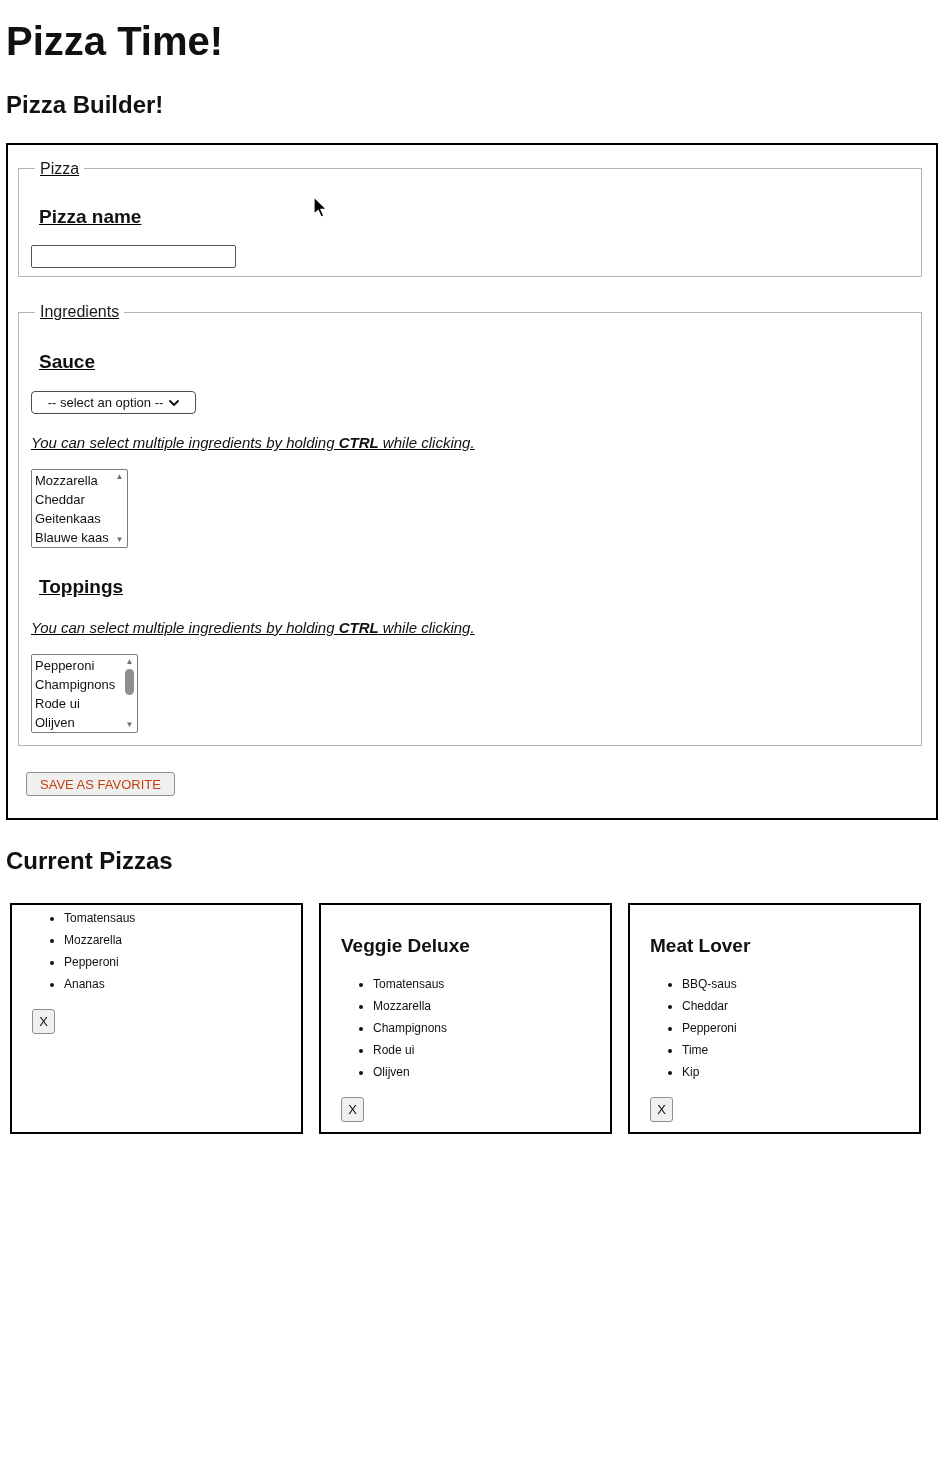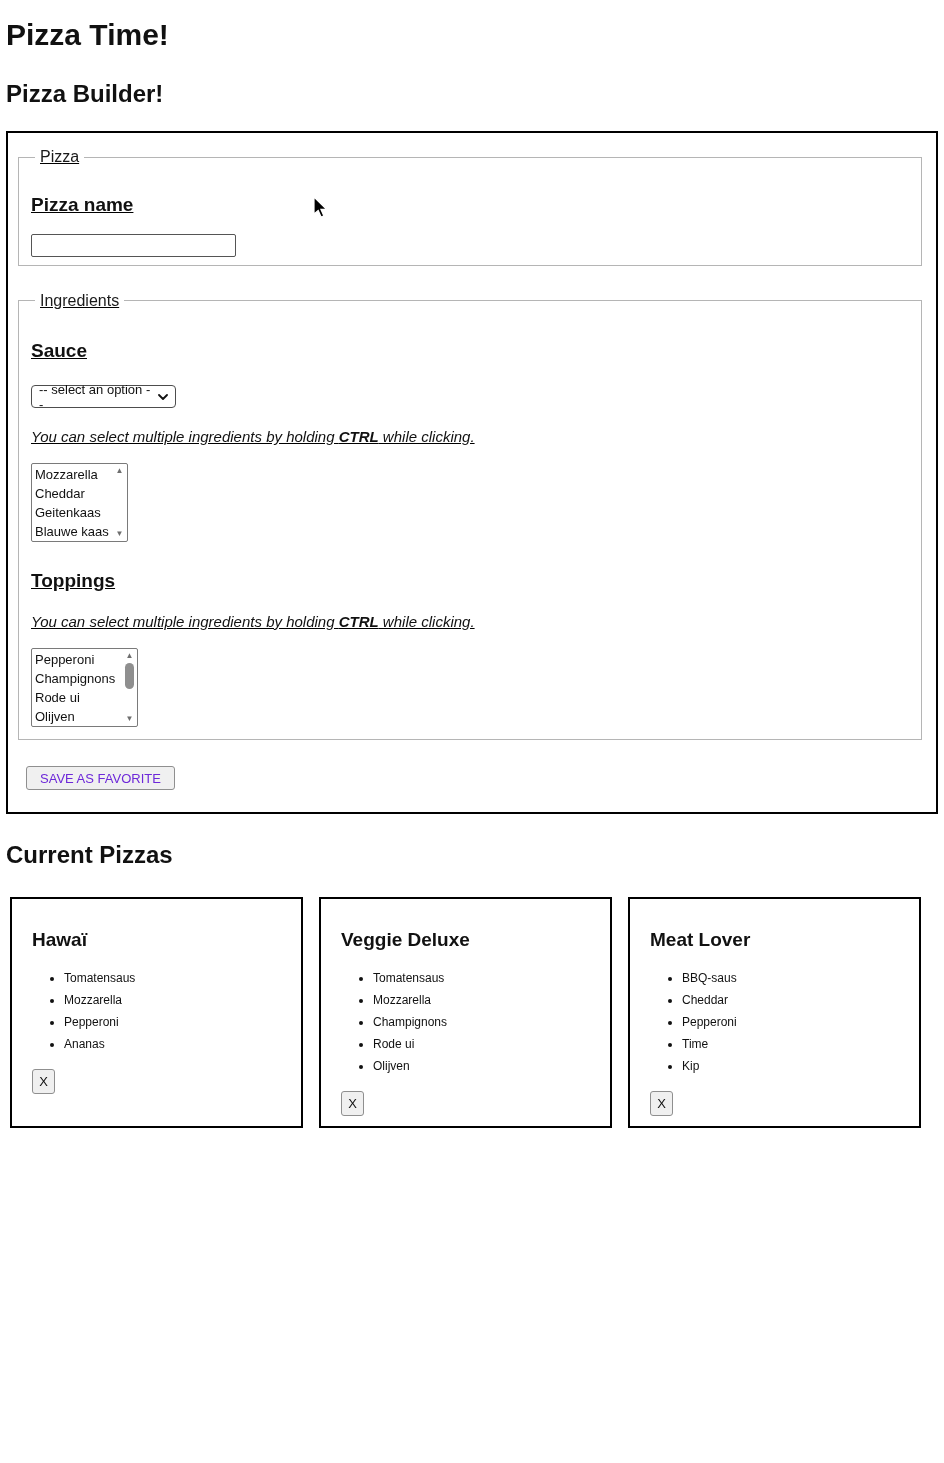--- a/index.html
+++ b/index.html
@@ -4,23 +4,23 @@
 <style>
   * { box-sizing: border-box; }
   html, body { background: #ffffff; }
   body {
     margin: 4px 6px;
     width: 932px;
     font-family: "Liberation Sans", "DejaVu Sans", sans-serif;
     color: #000;
     position: relative;
   }
-  h1 { font-size: 30px; font-weight: 700; margin: 14px 0 27px 0; line-height: 1.15; color: #111; }
+  h1 { font-size: 40px; font-weight: 700; margin: 14px 0 27px 0; line-height: 1.15; color: #111; }
   h2 { font-size: 24px; font-weight: 700; margin: 27px 0 24px 0; line-height: 1.15; color: #111; }
-  h3 { font-size: 19px; font-weight: 700; margin: 28px 0 17px 0; line-height: 1.2; color: #111; }
+  h3 { font-size: 19px; font-weight: 700; margin: 28px 0 17px 8px; line-height: 1.2; color: #111; }
 
   
   .builder-form {
     border: 2px solid #000;
     padding: 12px 14px 22px 10px;
     width: 932px;
     margin-top: 20px;
     text-decoration: underline;
   }
   fieldset {
@@ -34,21 +34,21 @@
   .pizza-fieldset { padding-bottom: 8px; }
 
   .name-input {
     width: 205px; height: 23px;
     border: 1px solid #555; border-radius: 2px;
     background: #fff; font-size: 13px; padding: 0 4px;
     display: block;
   }
 
   .select-box {
-    width: 145px; height: 23px;
+    width: 165px; height: 23px;
     border: 1px solid #4d4d4d; border-radius: 4px;
     background: #fff;
     display: inline-flex; align-items: center; justify-content: center;
     padding: 0 7px 0 7px;
     font-size: 13px; color: #111;
     cursor: default;
   }
   .select-box .chev { display: inline-flex; margin-left: 6px; }
 
   .hint { font-style: italic; font-size: 15px; margin: 20px 0 18px 0; color: #111; }
@@ -72,21 +72,21 @@
   }
   .lb-arrow { font-size: 8px; line-height: 8px; color: #6e6e6e; user-select: none; }
   .lb-thumb {
     position: absolute; top: 14px; left: 3px;
     width: 9px; height: 26px;
     background: #8f8f8f; border-radius: 5px;
   }
 
   .save-btn {
     margin: 26px 0 0 8px;
-    font-family: inherit; font-size: 13px; color: #6d28d9;
+    font-family: inherit; font-size: 13px; color: #c2410c;
     background: #f0f0f0;
     border: 1px solid #8f8f8f; border-radius: 3px;
     padding: 4px 13px; height: 24px;
     cursor: default;
   }
 
   
   .cards { display: flex; gap: 16px; margin: 28px 0 0 4px; align-items: stretch; }
   .card {
     width: 293px; min-height: 230px;
@@ -172,21 +172,20 @@
   </fieldset>
 
   <button type="button" class="save-btn">SAVE AS FAVORITE</button>
 </form>
 
 <h2>Current Pizzas</h2>
 
 <section class="cards">
 
     <article class="card">
-      <h3>Hawaï</h3>
       <ul>
 
       <li>Tomatensaus</li>
         <li>Mozzarella</li>
         <li>Pepperoni</li>
         <li>Ananas</li>
       </ul>
       <button type="button" class="remove-btn">X</button>
     </article>
 

